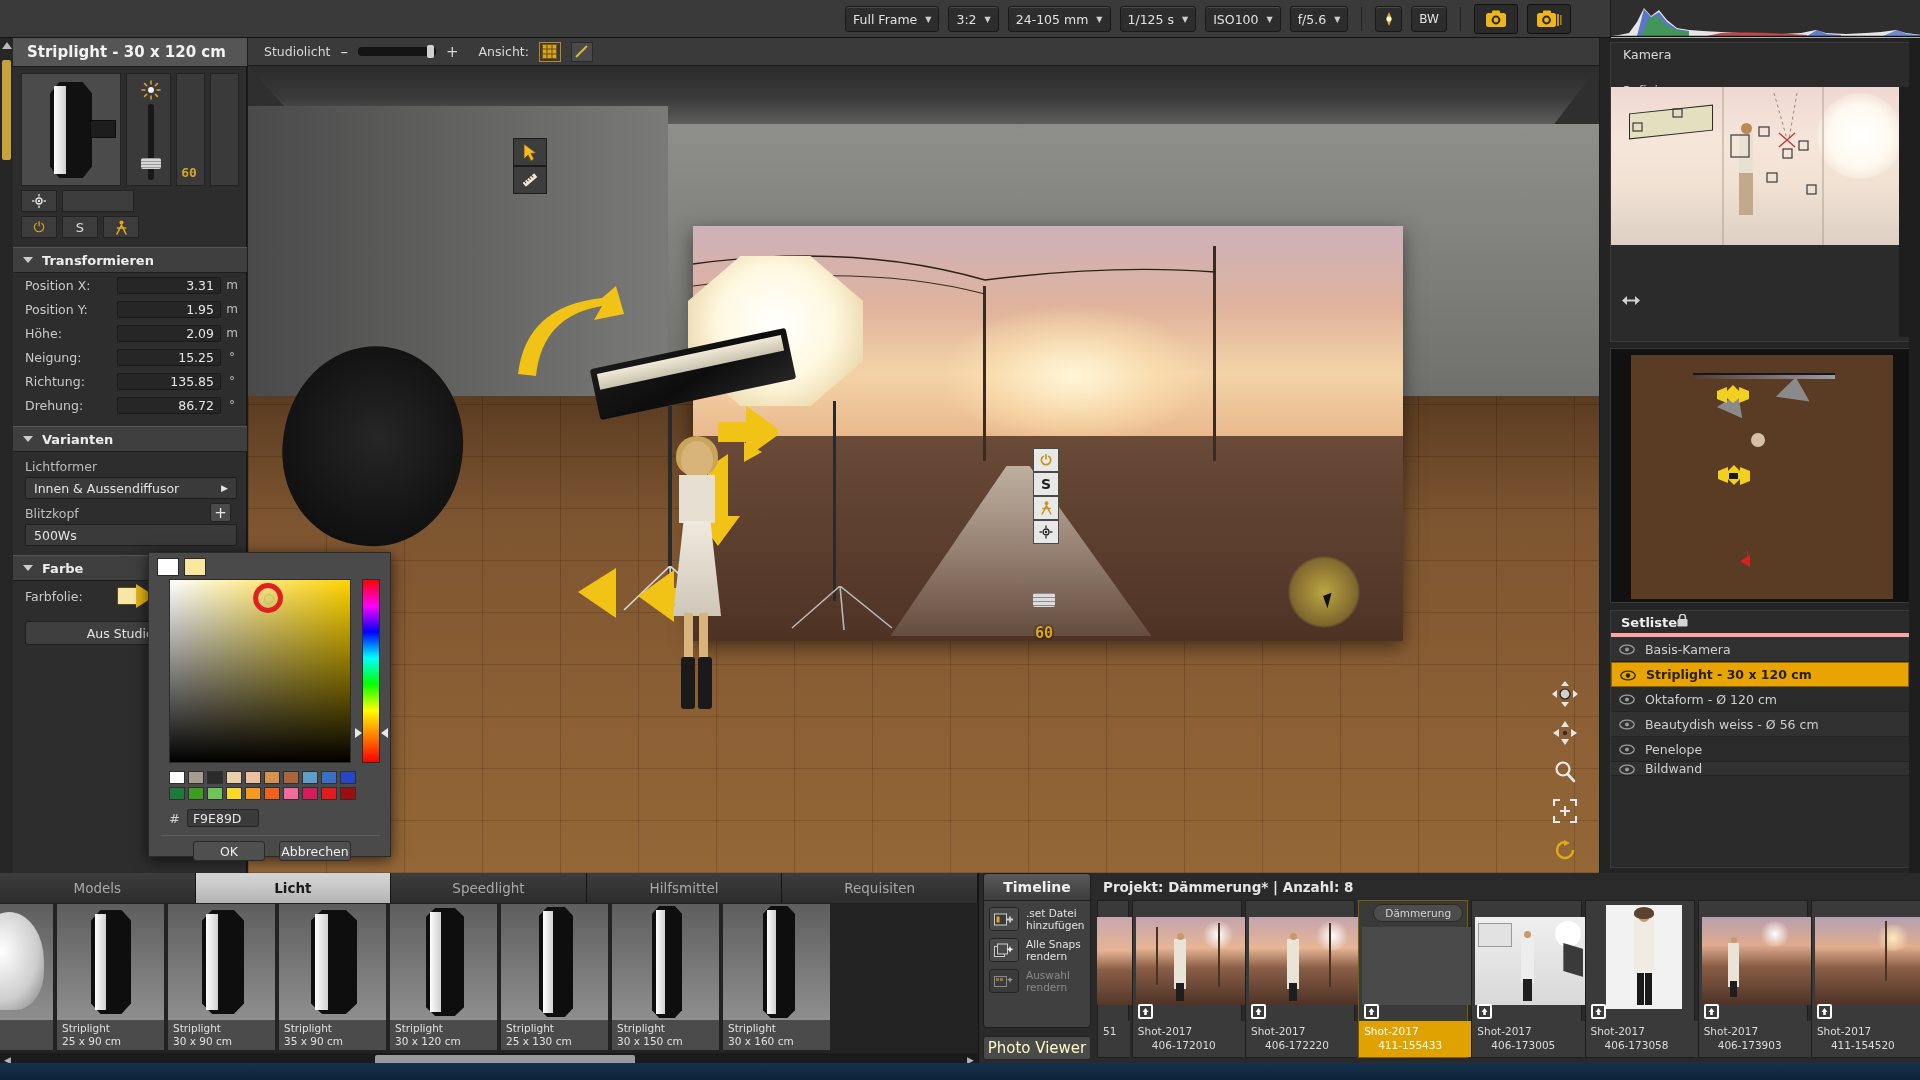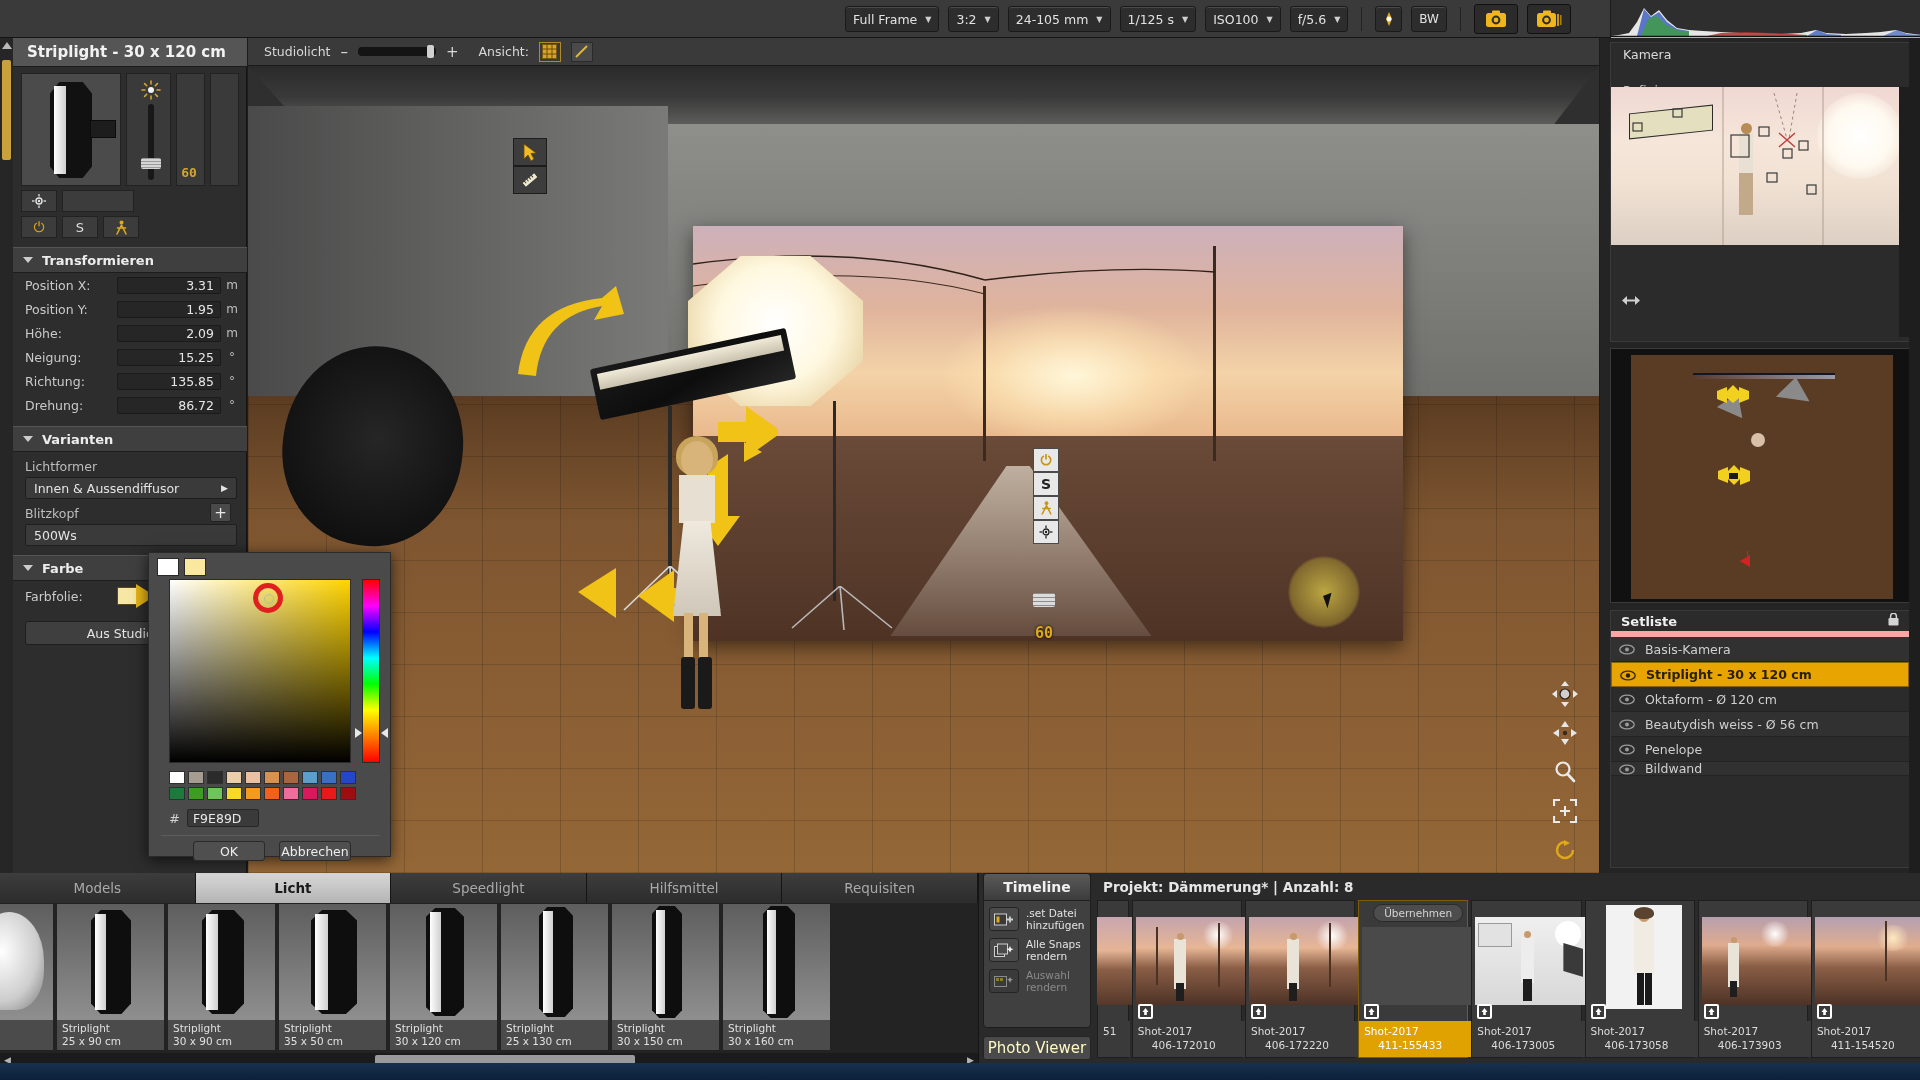--- a/index.html
+++ b/index.html
@@ -190,22 +190,22 @@
     border:1px solid #3a3a3a;}
   .cam-hdr{ height:42px; padding:4px 0 0 12px; }
   .cam-t{ font-size:12.5px; color:#dadada;}
   .cam-s{ font-size:12.5px; color:#c3c3c3; margin-top:21px;}
   .cam-img{ position:absolute; left:0; top:44px; width:298px; height:158px; overflow:hidden;
     background:linear-gradient(to bottom,#f2e3de 0%,#f7e9dd 45%,#e8dcd2 100%);}
   .cam-bar{ position:absolute; left:0; bottom:28px; width:298px; height:24px; background:#2b2b2b;}
   .sct{ position:absolute; left:10px; top:310px; width:300px; height:255px; background:#111; border:1px solid #3a3a3a;}
   .sct-in{ position:absolute; left:20px; top:6px; width:262px; height:244px; background:#5a3c24;}
   .setlist{ position:absolute; left:10px; top:572px; width:300px; height:258px; background:#2b2b2b; border:1px solid #3a3a3a;}
-  .sl-hdr{ height:26px; background:#2b2b2b; display:flex; align-items:center; justify-content:space-between;
-    padding:0 10px; font-size:13px; font-weight:bold; color:#efefef; border-bottom:6px solid #fca5a5;}
+  .sl-hdr{ height:26px; background:#2b2b2b; display:flex; align-items:center; 
+    padding:0 10px; font-size:13px; font-weight:bold; color:#efefef; border-bottom:4px solid #fca5a5;}
   .sl-row{ height:25px; display:flex; align-items:center; gap:10px; padding-left:8px;
     font-size:12.5px; color:#cfcfcf; border-bottom:1px solid #232323; background:#313131;}
   .sl-row.alt{ background:#2b2b2b;}
   .sl-row.sel{ background:#E8A400; color:#2a2000; font-weight:bold; border:1px solid #8a6300;}
   .eye{ width:16px; height:12px; }
   .rp-scroll{ position:absolute; right:0; top:0; width:11px; height:835px; background:#1e1e1e;}
 
   
   .bottom{ position:absolute; left:0; top:873px; width:1920px; height:207px; background:#232323;}
   .tabs{ position:absolute; left:0; top:0; width:978px; height:30px; display:flex;}
@@ -865,21 +865,21 @@
           <div>30 x 90 cm</div>
         </div>
       </div>
       <div class="libitem">
         <div class="lib-img">
           <div style="position:absolute;left:32px;top:6px;width:46px;height:104px;background:#0e0e0e;clip-path:polygon(24% 0,76% 0,100% 10%,100% 90%,76% 100%,24% 100%,0 90%,0 10%)"></div>
           <div style="position:absolute;left:36px;top:10px;width:13px;height:96px;background:linear-gradient(90deg,#fff,#cfcfcf)"></div>
         </div>
         <div class="lib-cap">
           <div>Striplight</div>
-          <div>35 x 50 cm</div>
+          <div>35 x 90 cm</div>
         </div>
       </div>
       <div class="libitem">
         <div class="lib-img">
           <div style="position:absolute;left:36px;top:4px;width:38px;height:108px;background:#0e0e0e;clip-path:polygon(24% 0,76% 0,100% 8%,100% 92%,76% 100%,24% 100%,0 92%,0 8%)"></div>
           <div style="position:absolute;left:40px;top:8px;width:11px;height:100px;background:linear-gradient(90deg,#fff,#cfcfcf)"></div>
         </div>
         <div class="lib-cap">
           <div>Striplight</div>
           <div>30 x 120 cm</div>
@@ -1017,21 +1017,21 @@
                 <path d="M4.5 1 L7.5 5 H5.8 V8 H3.2 V5 H1.5 Z" fill="#fff"></path>
               </svg>
             </div>
           <div class="snap-cap">
             <div>Shot-2017</div>
             <div style="padding-left:14px">406-172220</div>
           </div>
         </div>
 
         <div class="snap sel">
-          <div class="ueb">Übernehmen</div>
+          <div class="ueb">Dämmerung</div>
           <div class="snap-img" style="top:26px;height:78px;background:#4a4a4a"></div>
           <div class="snap-up">
               <svg width="9" height="9" viewBox="0 0 9 9">
                 <path d="M4.5 1 L7.5 5 H5.8 V8 H3.2 V5 H1.5 Z" fill="#fff"></path>
               </svg>
             </div>
           <div class="snap-cap">
             <div>Shot-2017</div>
             <div style="padding-left:14px">411-155433</div>
           </div>

